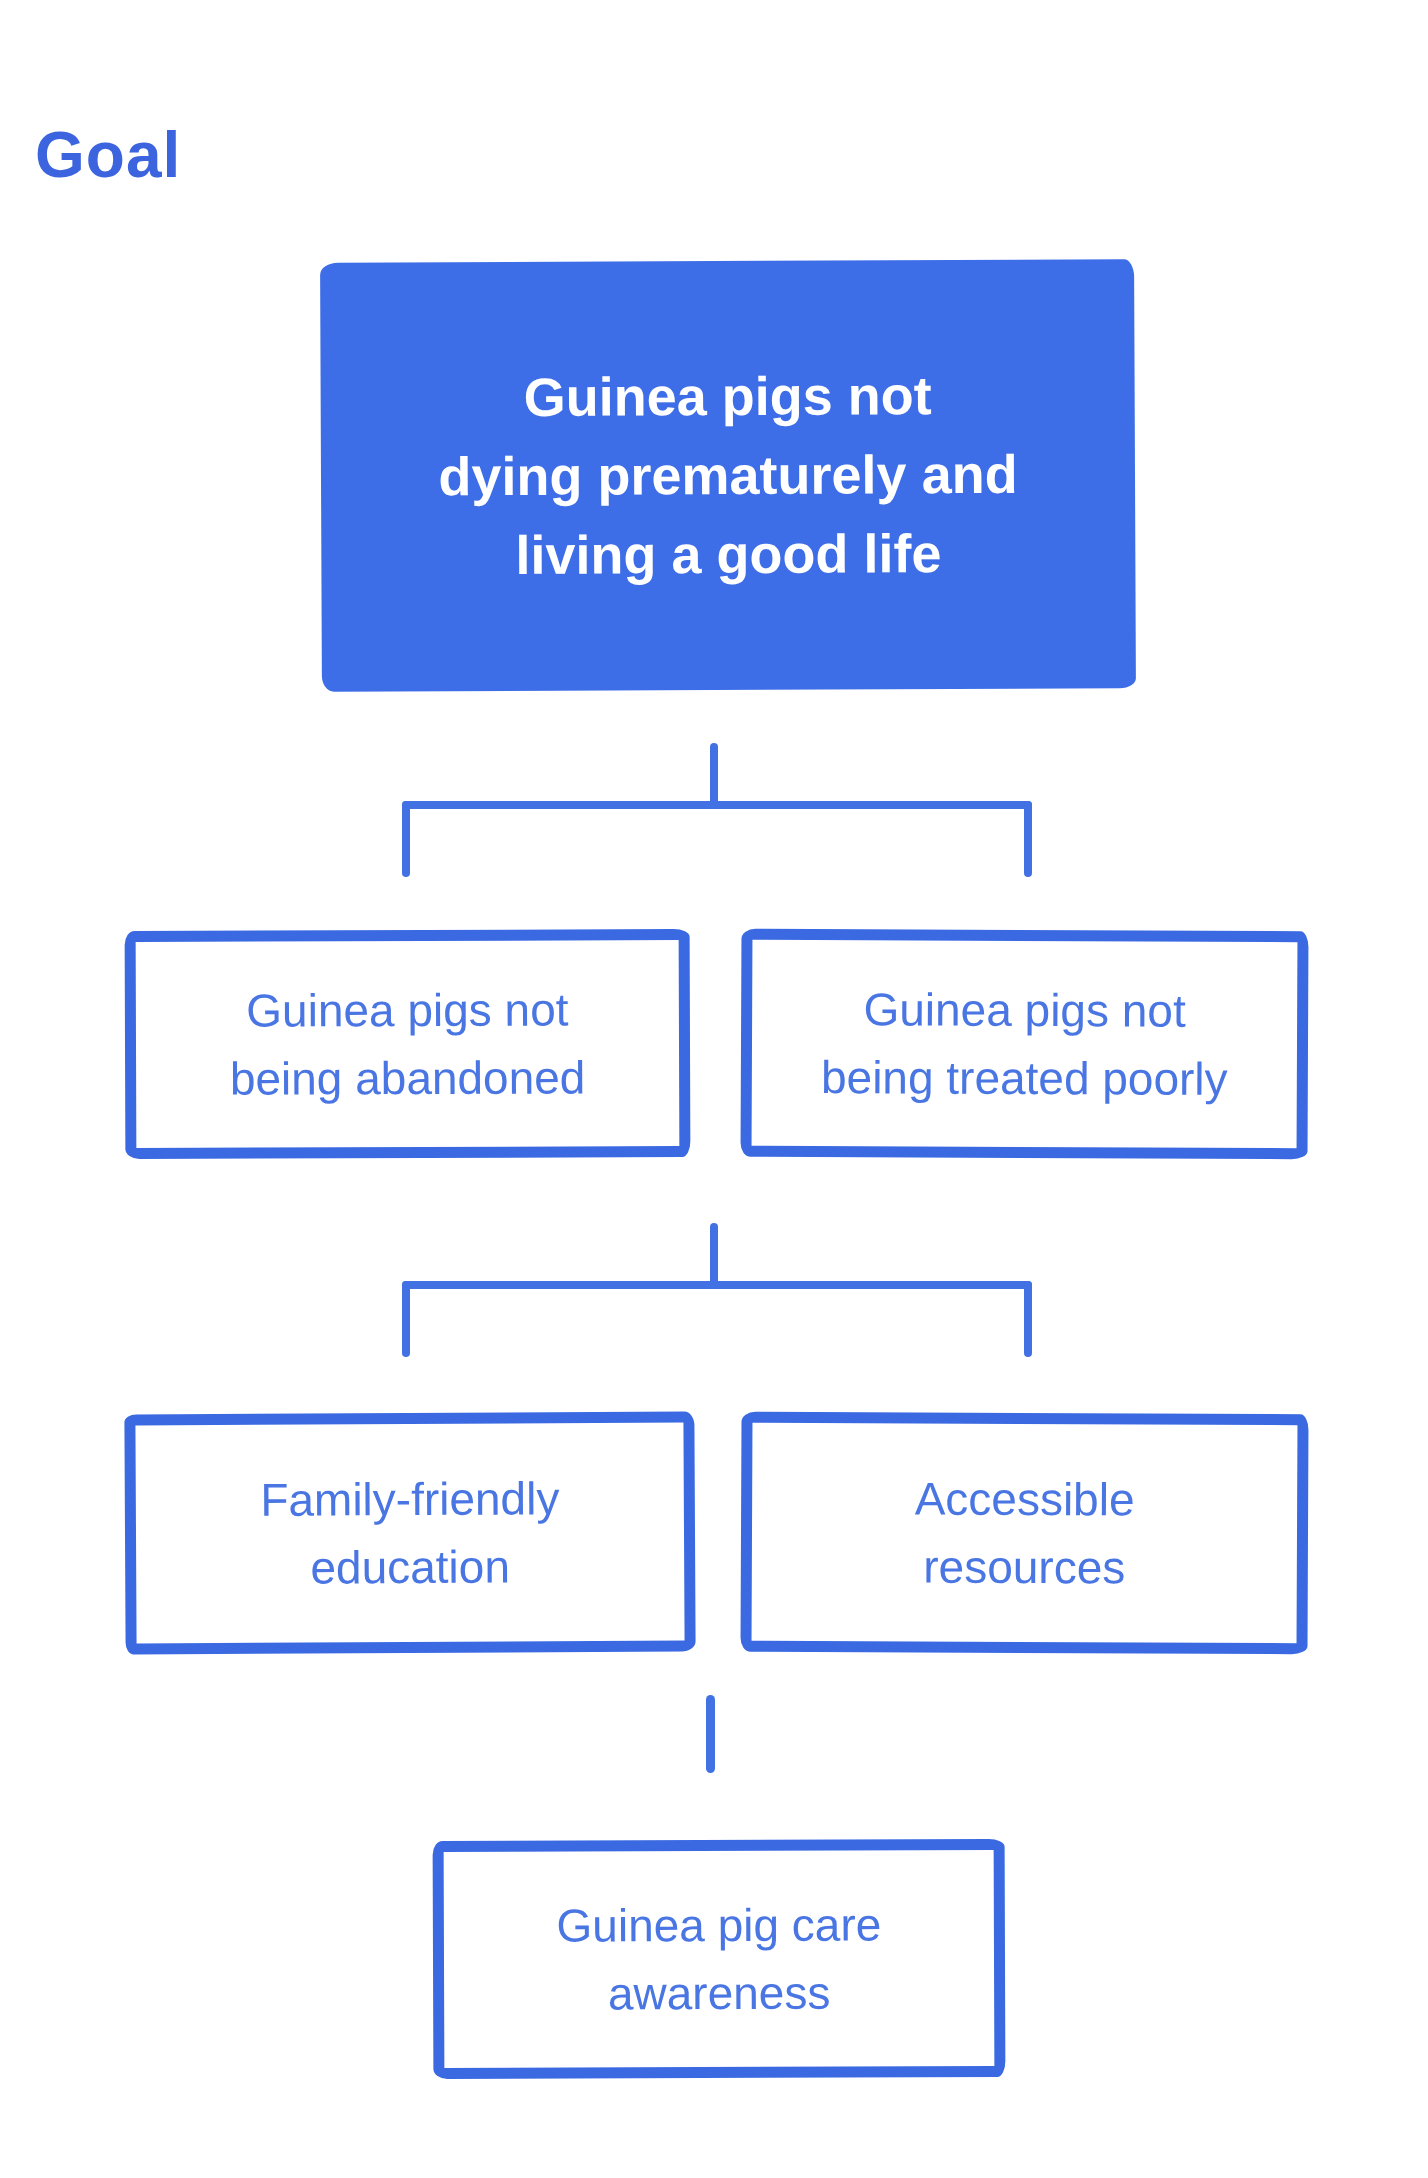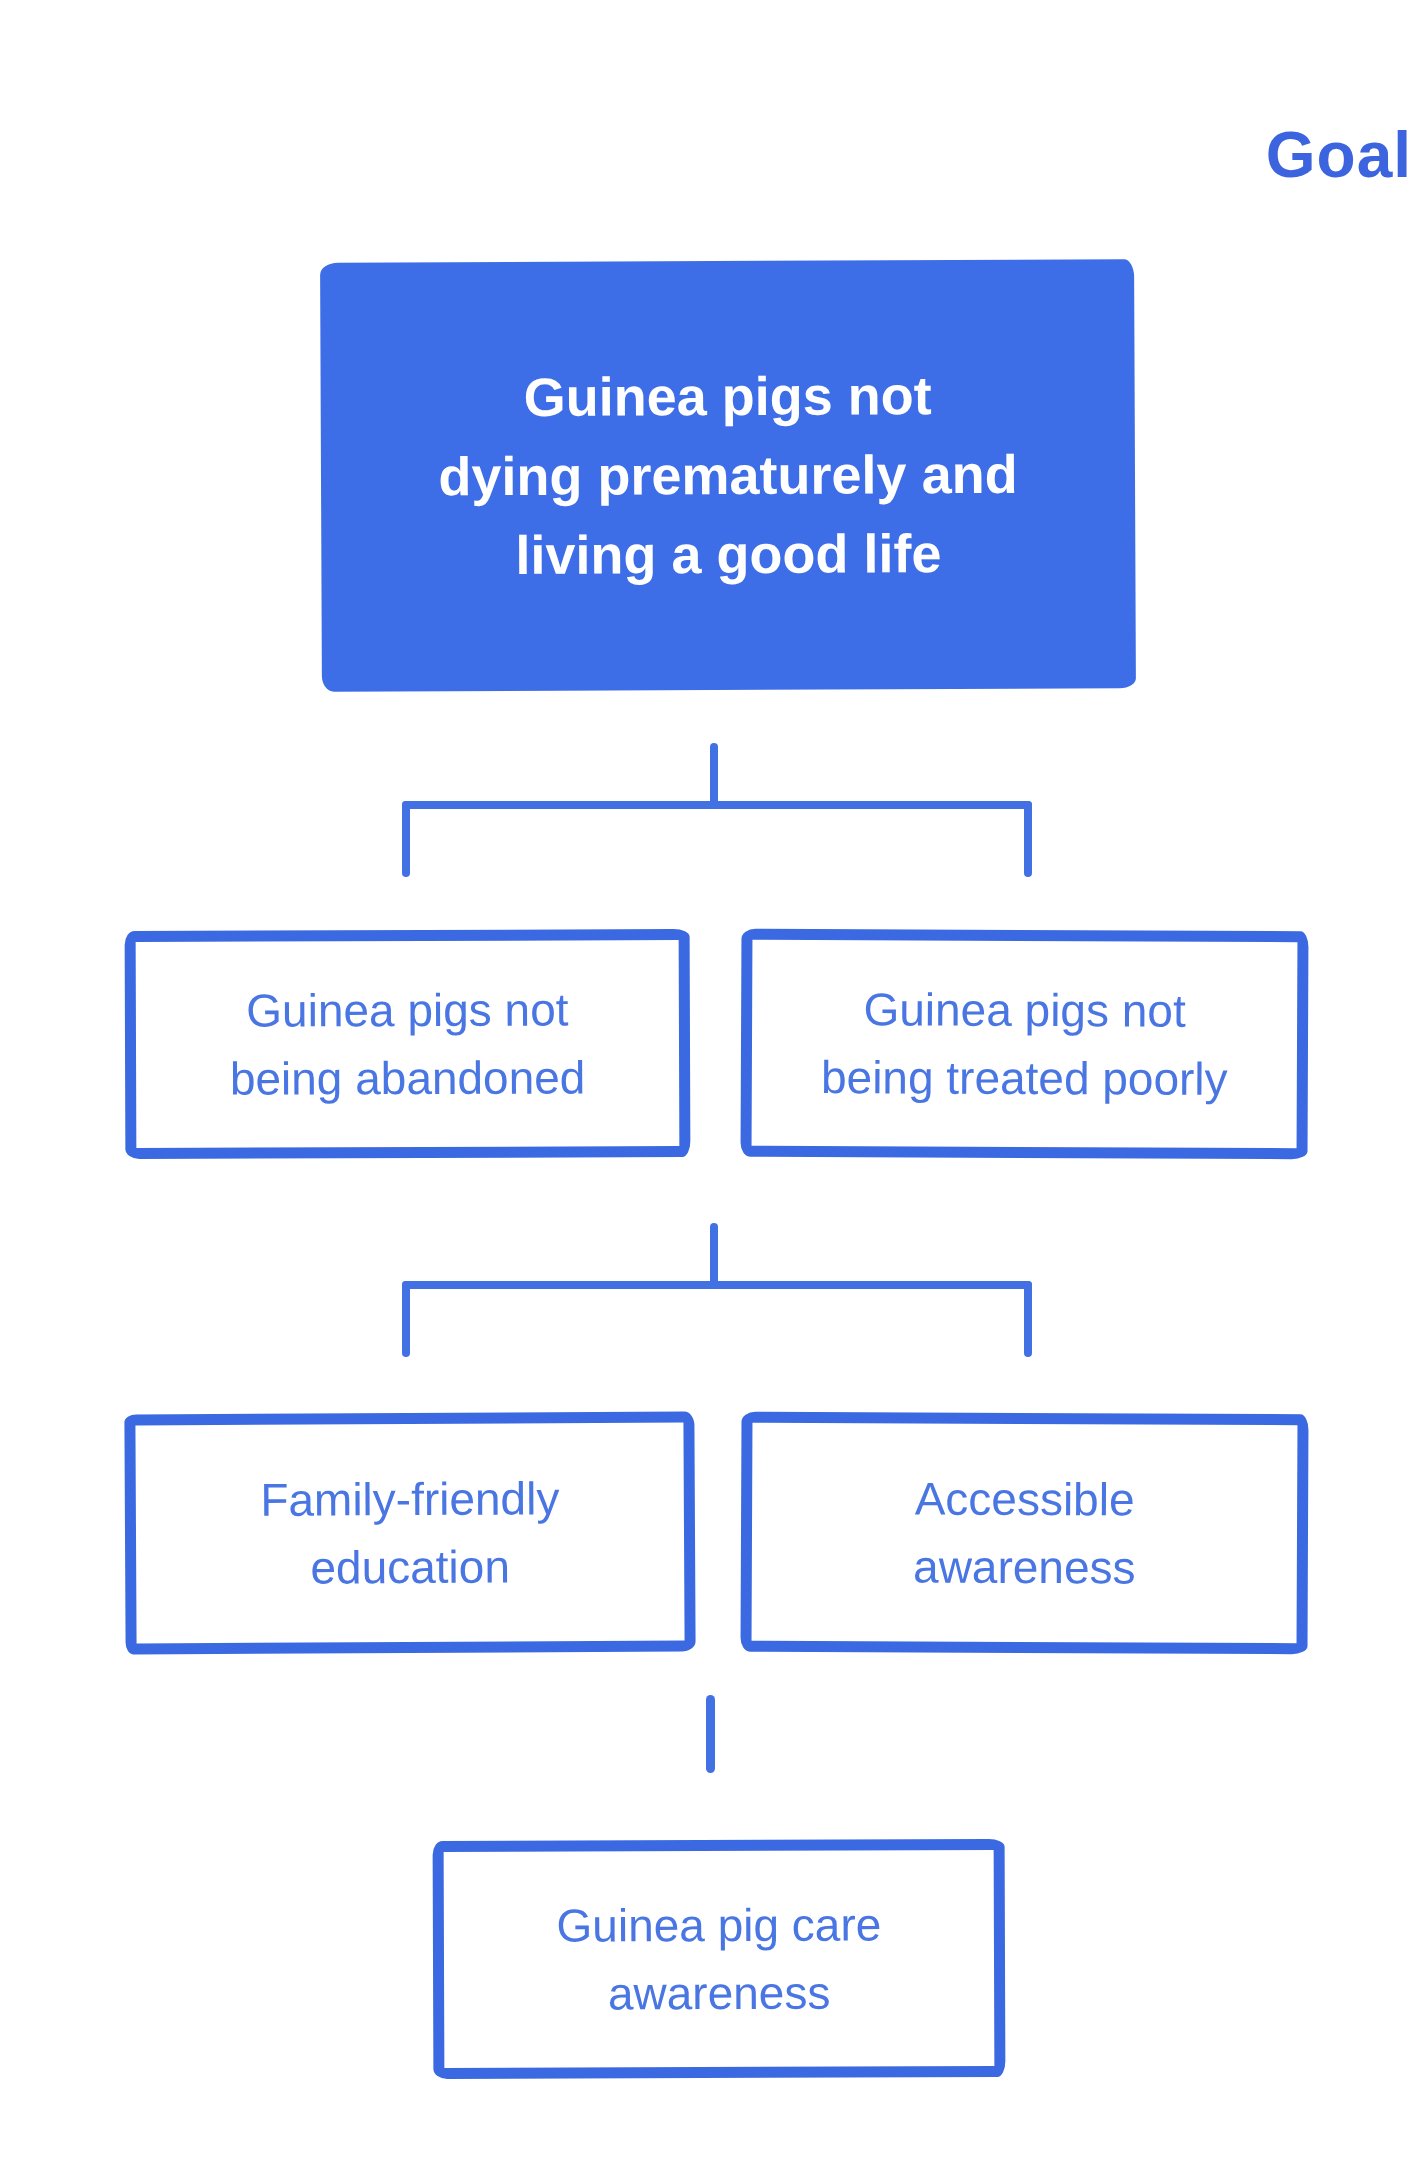--- a/index.html
+++ b/index.html
@@ -12,22 +12,22 @@
     position: relative;
     width: 1428px;
     height: 2178px;
     background: var(--background, #ffffff);
     overflow: hidden;
   }
   .title {
     position: absolute;
     top: 118px;
     left: 0;
-    right: 16px;
-    text-align: right;
+    right: 0;
+    text-align: left;
     font-size: 64px;
     font-weight: 800;
     letter-spacing: 1px;
     color: var(--title, #3d64df);
     margin-left: 35px;
   }
   .goal-box {
     position: absolute;
     left: 321px;
     top: 261px;
@@ -120,21 +120,21 @@
   <div class="line conn-b-h"></div>
   <div class="line conn-b-drop-l"></div>
   <div class="line conn-b-drop-r"></div>
 
   <div class="node node-l3-left wob-c">
     <div class="node-text">Family-friendly
 education</div>
   </div>
   <div class="node node-l3-right wob-b">
     <div class="node-text">Accessible
-awareness</div>
+resources</div>
   </div>
 
   <div class="line conn-c-stem"></div>
 
   <div class="node node-l4 wob-a">
     <div class="node-text">Guinea pig care
 awareness</div>
   </div>
 
 </div>

